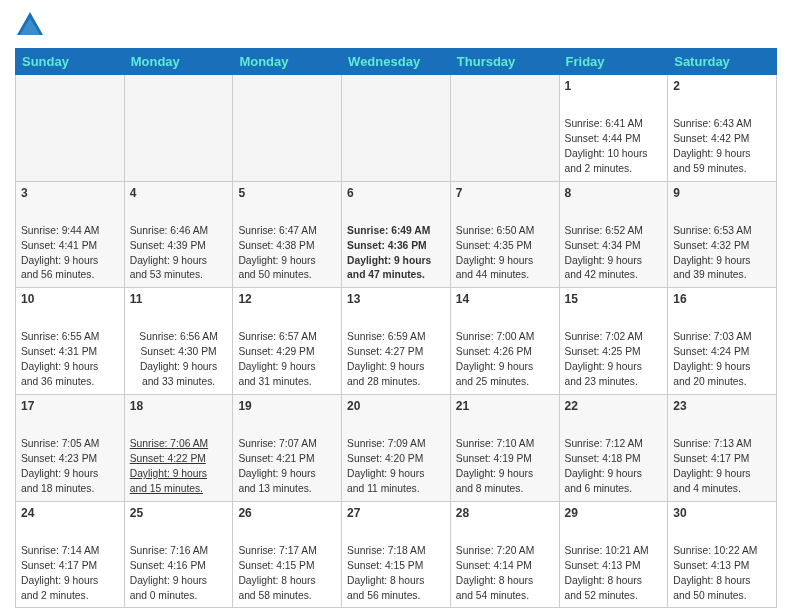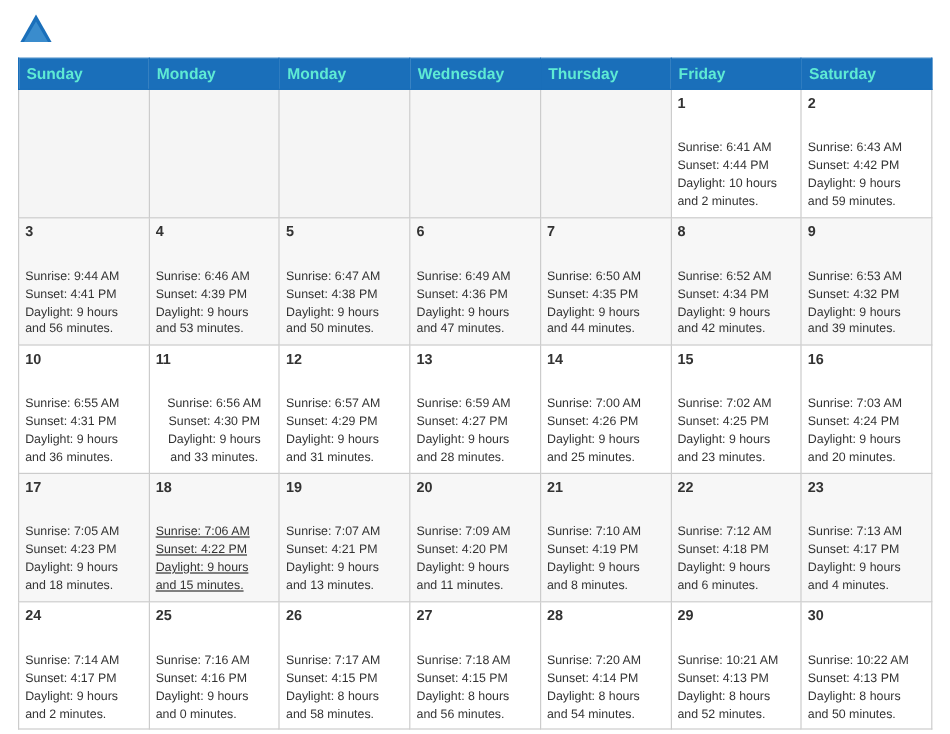--- a/index.html
+++ b/index.html
@@ -173,21 +173,21 @@
           </td>
           <td>
             <span class="day-num">5</span>
             <div class="day-info" style="white-space: pre-line;">Sunrise: 6:47 AM
 Sunset: 4:38 PM
 Daylight: 9 hours
 and 50 minutes.</div>
           </td>
           <td>
             <span class="day-num">6</span>
-            <div class="day-info" style="white-space: pre-line;">Sunrise: 6:49 AM
+            <div class="day-info" style="white-space: pre-line; font-weight: bold;">Sunrise: 6:49 AM
 Sunset: 4:36 PM
 Daylight: 9 hours
 and 47 minutes.</div>
           </td>
           <td>
             <span class="day-num">7</span>
             <div class="day-info" style="white-space: pre-line;">Sunrise: 6:50 AM
 Sunset: 4:35 PM
 Daylight: 9 hours
 and 44 minutes.</div>

